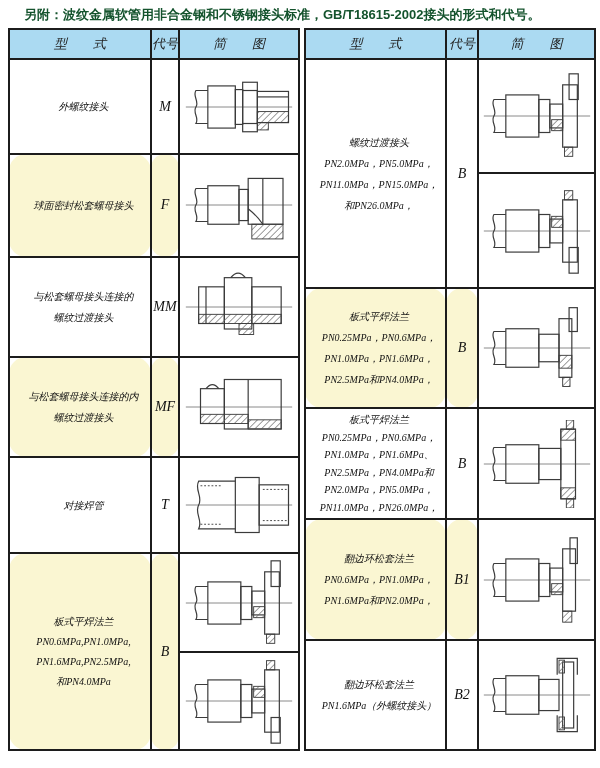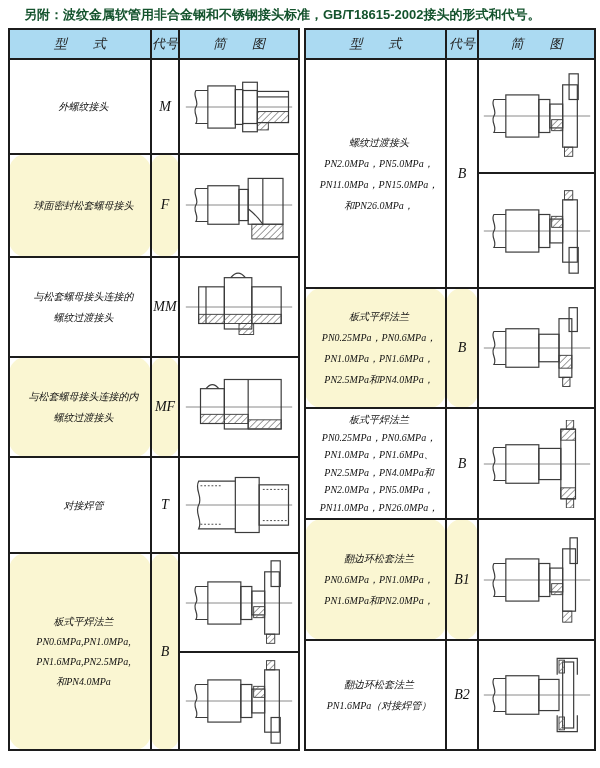--- a/index.html
+++ b/index.html
@@ -344,21 +344,21 @@
                   <rect class="ht" x="76" y="52" width="12" height="12"></rect>
                   <rect class="ht" x="88" y="82" width="10" height="12"></rect>
                 </svg>
               </div>
             </td>
       </tr>
       <tr style="height:110px">
         <td class="type">
               <div class="lines">
                 <div>翻边环松套法兰</div>
-                <div>PN1.6MPa（对接焊管）</div>
+                <div>PN1.6MPa（外螺纹接头）</div>
               </div>
             </td>
         <td class="code">B2</td>
         <td class="diagcell">
               <div class="diagbox">
                 <svg class="diag" viewBox="0 0 120 96" width="112" height="88">
                   <line class="cl" x1="2" y1="48" x2="118" y2="48"></line>
                   <path class="ln" d="M26,30 H13 c-4,6 4,12 0,18 c-4,6 4,12 0,18 H26"></path>
                   <rect class="ln" x="26" y="27" width="36" height="42"></rect>
                   <rect class="ln" x="62" y="31" width="22" height="34"></rect>

